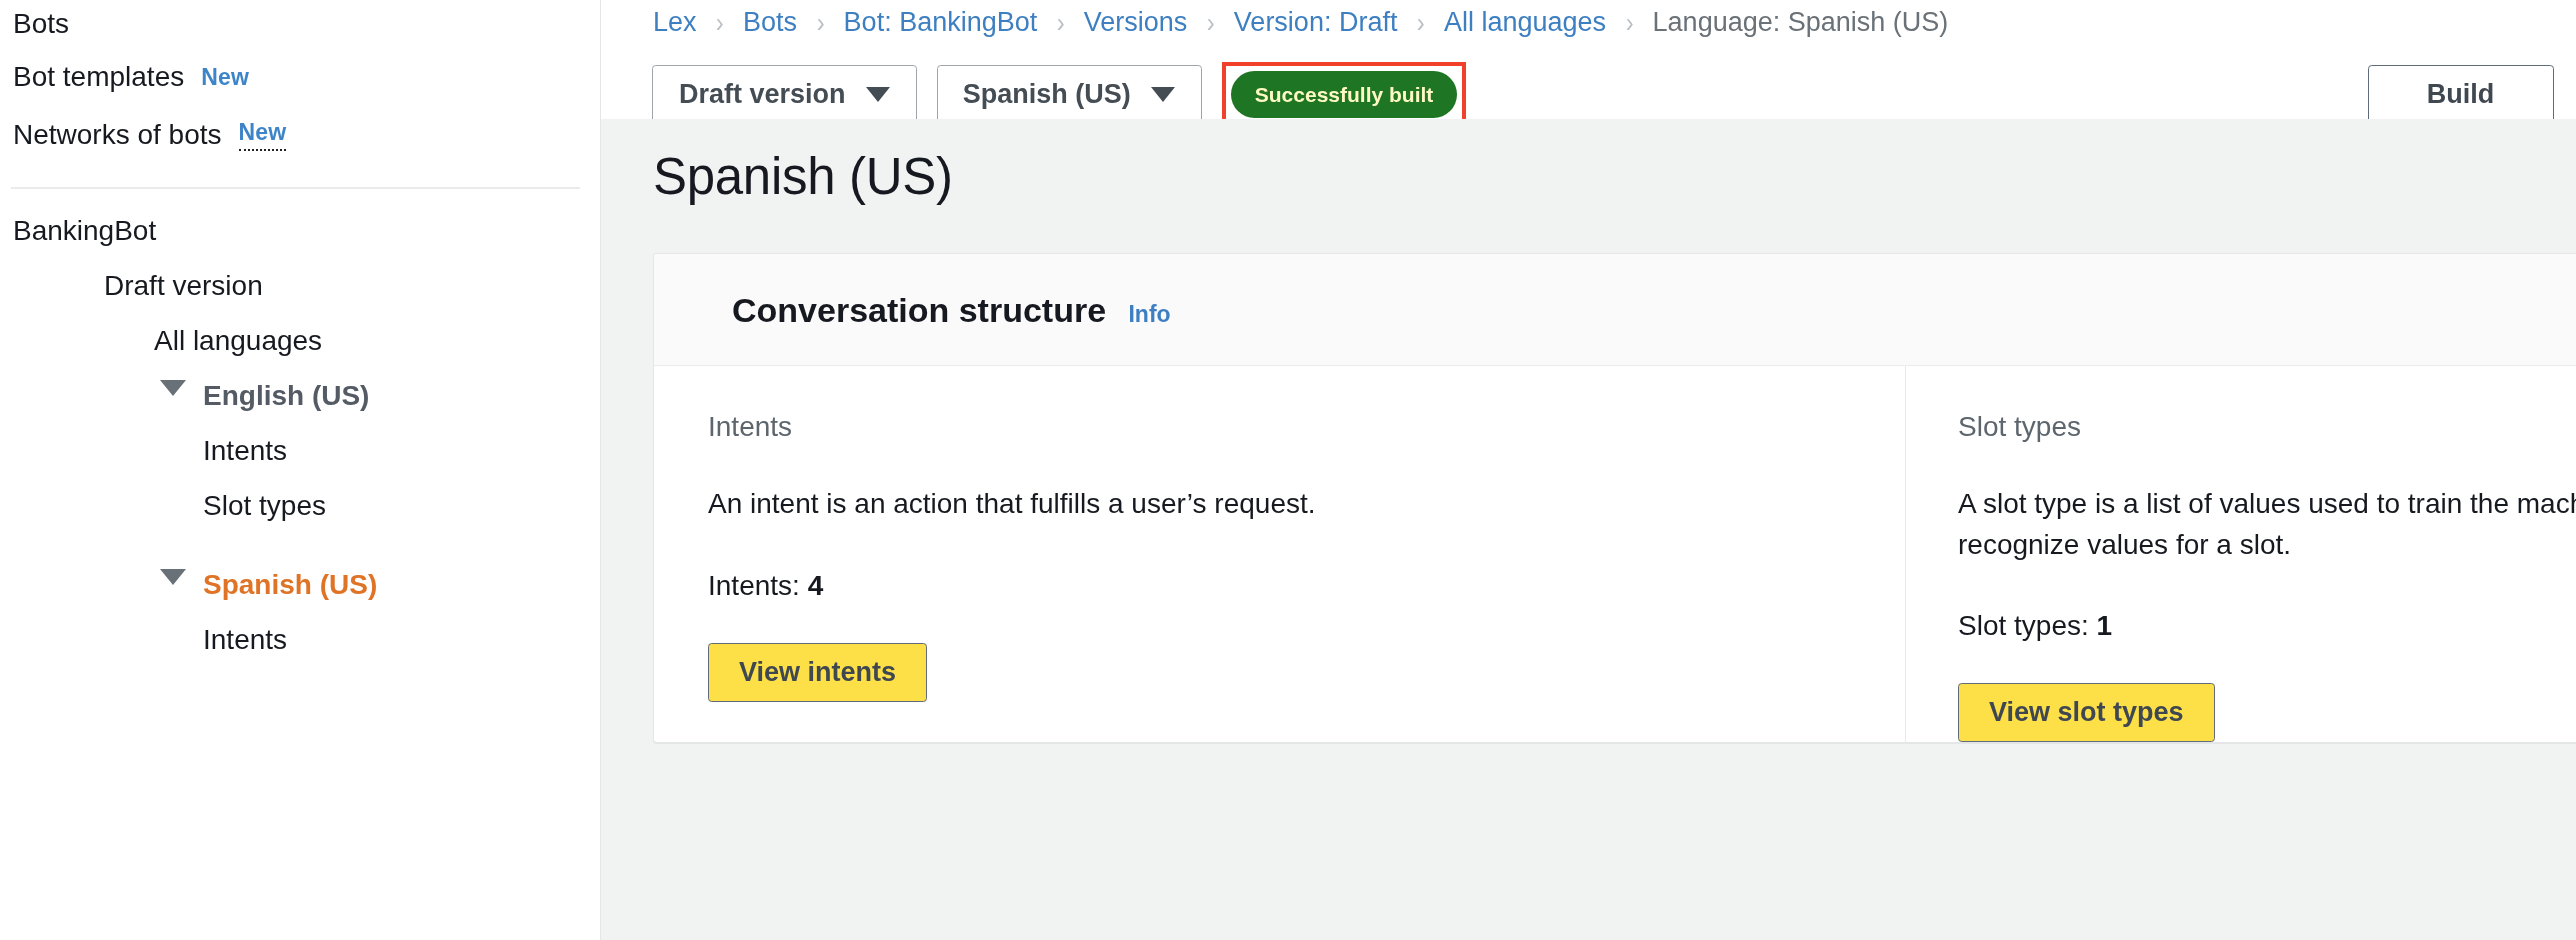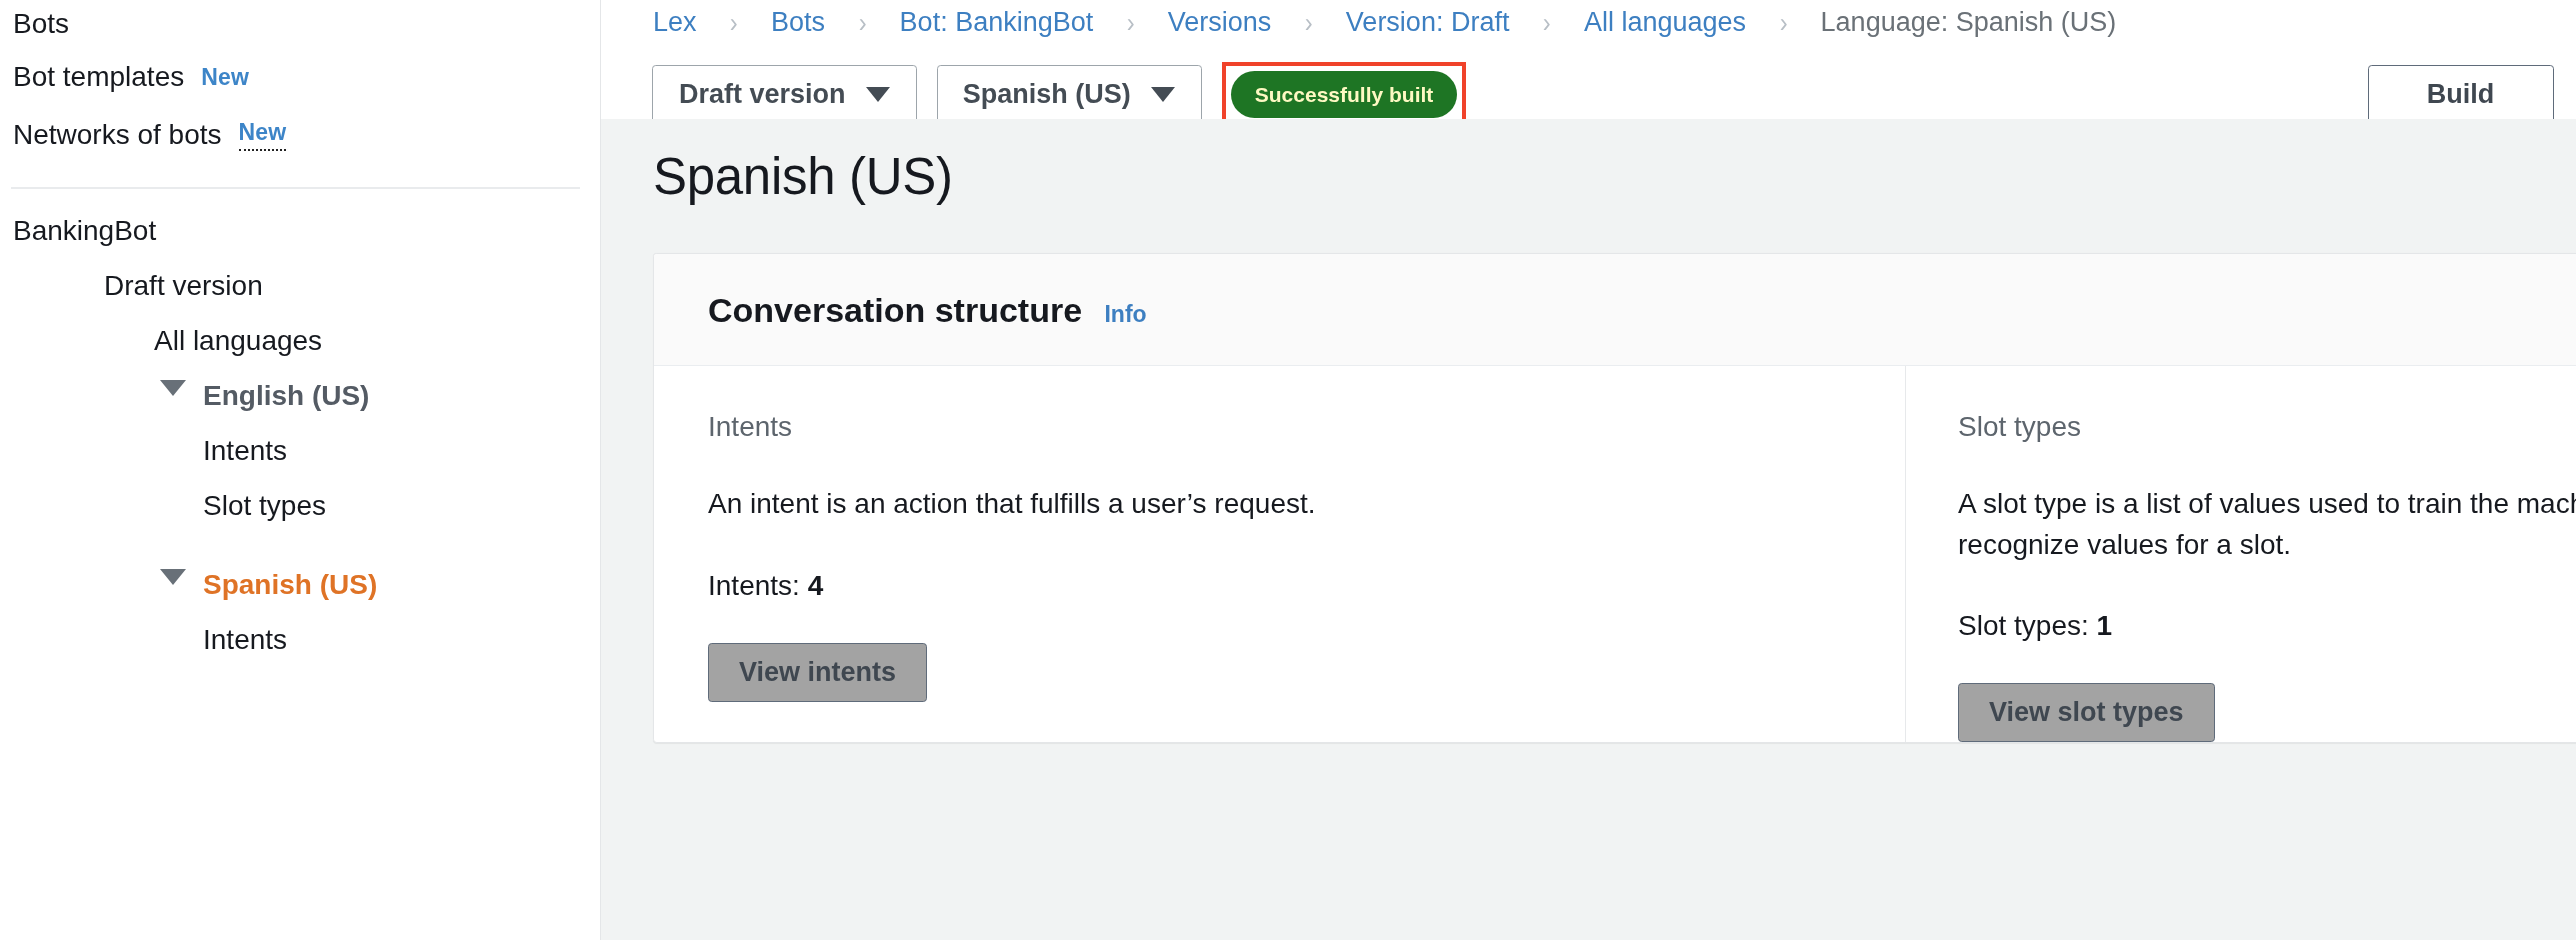--- a/index.html
+++ b/index.html
@@ -103,21 +103,20 @@
   }
 
   
   .breadcrumb {
     display: flex;
     align-items: center;
     height: 45px;
     padding-left: 52px;
     font-size: 27px;
     white-space: nowrap;
-    gap: 14px;
   }
   .crumb { color: #3d7fc1; cursor: pointer; }
   .crumb.current { color: #6a7177; cursor: default; }
   .crumb-sep {
     color: #b8bfc6;
     margin: 0 18.6px;
     font-size: 28px;
     font-weight: 300;
     transform: scaleX(0.85);
   }
@@ -238,20 +237,21 @@
     background: #fafafa;
     border-bottom: 1.9px solid #eaedf0;
     padding: 37px 0 35px 54px;
     display: flex;
     align-items: baseline;
   }
   .card-title {
     font-size: 34px;
     font-weight: 700;
     color: #16191f;
+    margin-left: 24px;
   }
   .info-link {
     color: #3d7fc1;
     font-size: 23px;
     font-weight: 700;
     margin-left: 22.4px;
     cursor: pointer;
   }
 
   .card-body {
@@ -281,21 +281,21 @@
     color: #16191f;
     margin-top: 45px;
   }
   .col-count b { font-weight: 700; }
 
   .view-btn {
     margin-top: 41px;
     height: 59px;
     border: 1.9px solid #5f6b7a;
     border-radius: 3.7px;
-    background: #a3a3a3;
+    background: #fde047;
     font-size: 27px;
     font-weight: 700;
     color: #3f4750;
     display: inline-flex;
     align-items: center;
     justify-content: center;
     padding: 0 30px;
     cursor: pointer;
     white-space: nowrap;
   }

